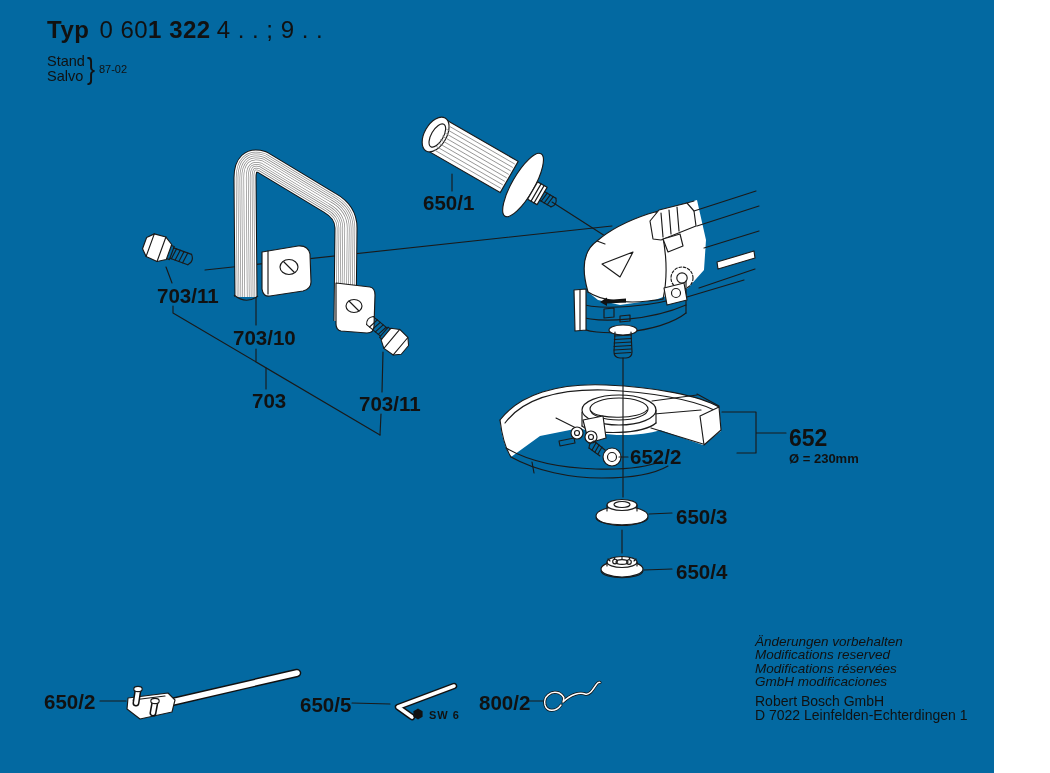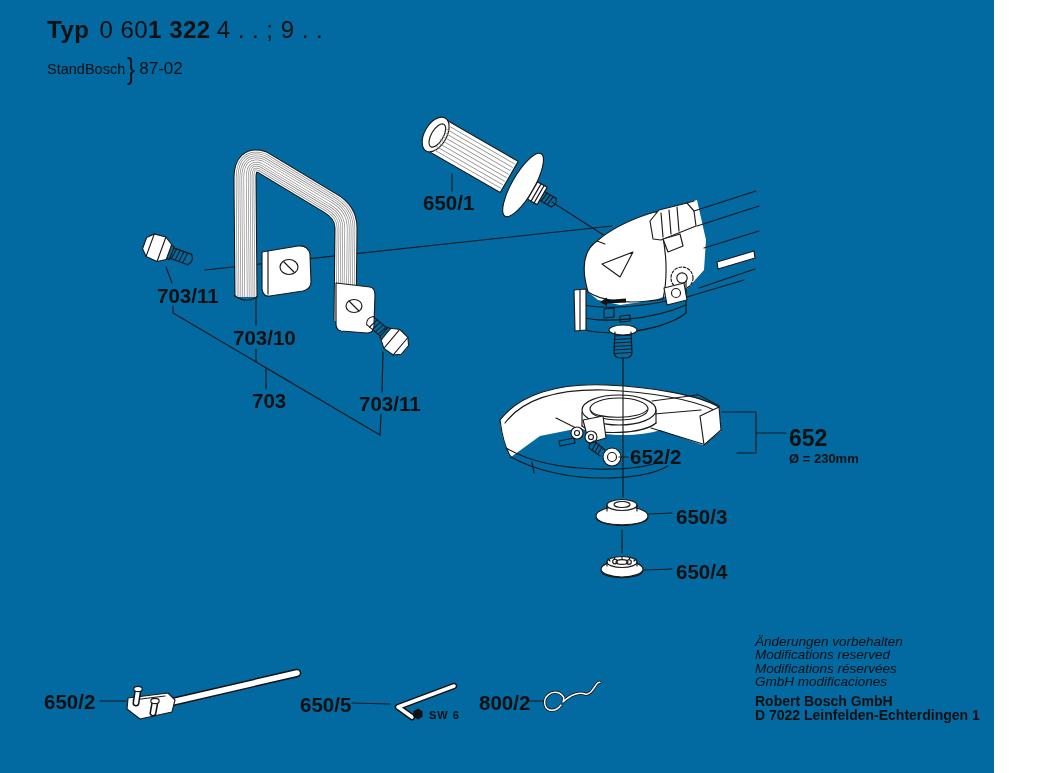--- a/index.html
+++ b/index.html
@@ -5,45 +5,45 @@
   html,body{margin:0;padding:0;background:#fff;}
   .canvas{position:relative;width:994px;height:773px;background:#0369a1;overflow:hidden;
           font-family:"Liberation Sans",sans-serif;color:#111;}
   .abs{position:absolute;}
   
   .hdr1{left:47px;top:16px;font-size:24px;letter-spacing:.5px;white-space:nowrap;}
   .hdr1 .b{font-weight:bold;}
   .hdr1 .typ{font-weight:bold;margin-right:10px;}
   .hdr1 .suf{margin-left:6px;}
   .stand{left:47px;top:52px;display:flex;align-items:center;}
-  .stand .col{display:flex;flex-direction:row;font-size:14.5px;line-height:15px;}
+  .stand .col{display:flex;flex-direction:column;font-size:14.5px;line-height:15px;}
   .stand .brace{font-size:30px;font-weight:300;margin:0 3px 0 1px;transform:scaleX(.8);}
-  .stand .date{font-size:17px;}
+  .stand .date{font-size:11px;}
   
   .notices{left:755px;top:635px;font-size:13.5px;line-height:13.4px;font-style:italic;}
-  .company{left:755px;top:695px;font-size:14px;line-height:13.6px;font-weight:bold;}
+  .company{left:755px;top:695px;font-size:14px;line-height:13.6px;font-weight:normal;}
   svg{position:absolute;left:0;top:0;}
   svg .lbl{font-family:"Liberation Sans",sans-serif;font-weight:bold;fill:#111;font-size:20.5px;}
   svg .lbl-lg{font-size:23px;}
   svg .lbl-sm{font-size:13px;}
   svg .lbl-xs{font-size:11px;letter-spacing:1px;}
   svg path,svg line,svg ellipse,svg circle,svg polygon{vector-effect:none;}
 </style>
 </head>
 <body>
 
 <div class="canvas">
 
   <div class="abs hdr1">
     <span class="typ">Typ</span><span>0 60</span><span class="b">1 322</span><span class="suf">4 . . ; 9 . .</span>
   </div>
   <div class="abs stand">
     <div class="col">
       <span>Stand</span>
-      <span>Bosch</span>
+      <span>Salvo</span>
     </div>
     <span class="brace">}</span>
     <span class="date">87-02</span>
   </div>
 
   <svg width="1050" height="773" viewBox="0 0 1050 773">
     <g fill="none" stroke="#1a1a1a" stroke-width="1.15" stroke-linejoin="round" stroke-linecap="round">
 
       <g>
         <path d="M 452,174 L 452,191"></path>

